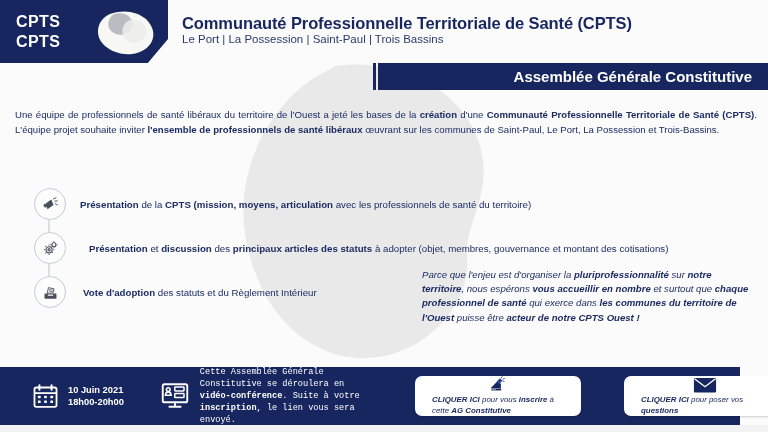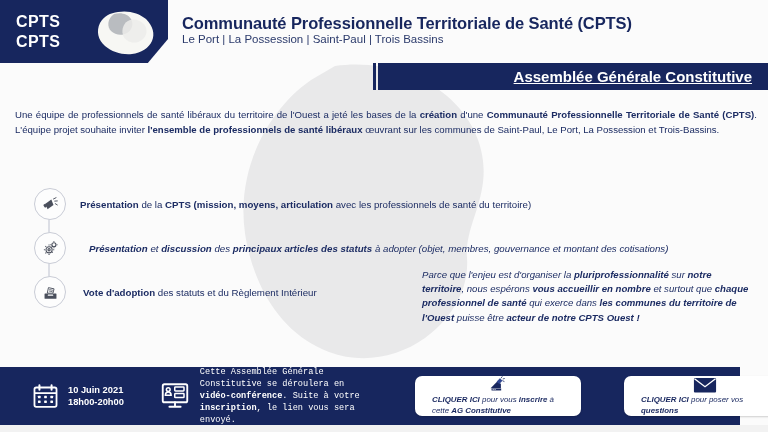--- a/index.html
+++ b/index.html
@@ -105,21 +105,20 @@
   .banner-text {
     position: absolute;
     right: 16px;
     top: 0;
     height: 45px;
     line-height: 27px;
     color: #ffffff;
     font-size: 15px;
     font-weight: bold;
     white-space: nowrap;
-    text-decoration: underline;
   }
 
   
   .intro {
     position: absolute;
     left: 15px;
     top: 108px;
     width: 742px;
     font-size: 9.6px;
     line-height: 14.6px;
@@ -166,21 +165,21 @@
     z-index: 0;
   }
   .agenda-text {
     margin-left: 12px;
     font-size: 9.7px;
     line-height: 13px;
     color: #1c2c63;
   }
   .agenda-text b { font-weight: bold; }
   .r1 .agenda-text { margin-left: 14px; }
-  .r2 .agenda-text { margin-left: 23px; font-style: italic; }
+  .r2 .agenda-text { margin-left: 23px; }
   .r3 .agenda-text { margin-left: 17px; }
 
   
   .quote {
     position: absolute;
     right: 18px;
     top: 268px;
     width: 328px;
     text-align: left;
     font-style: italic;

